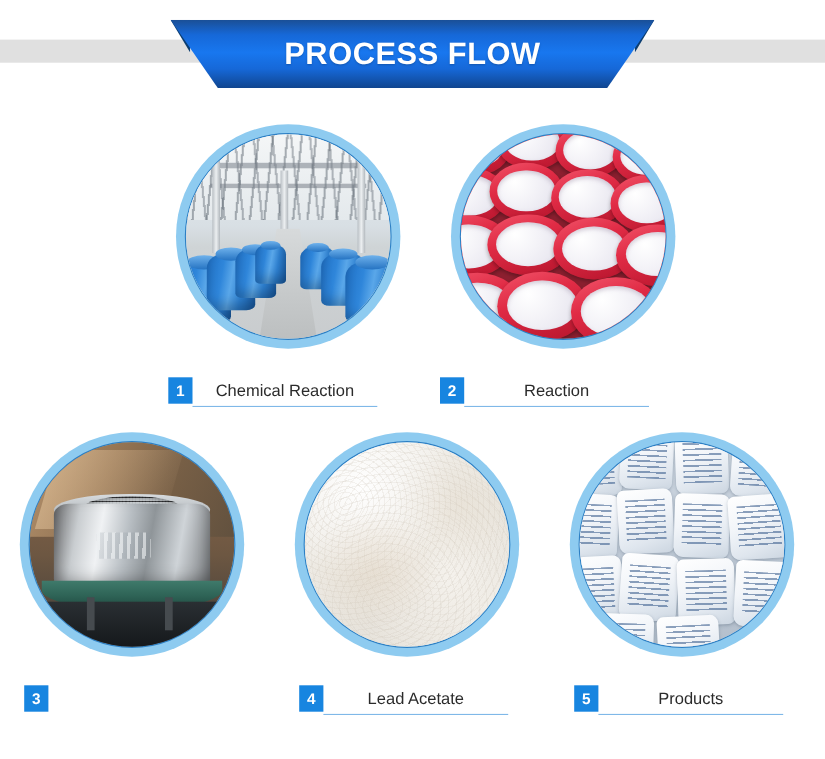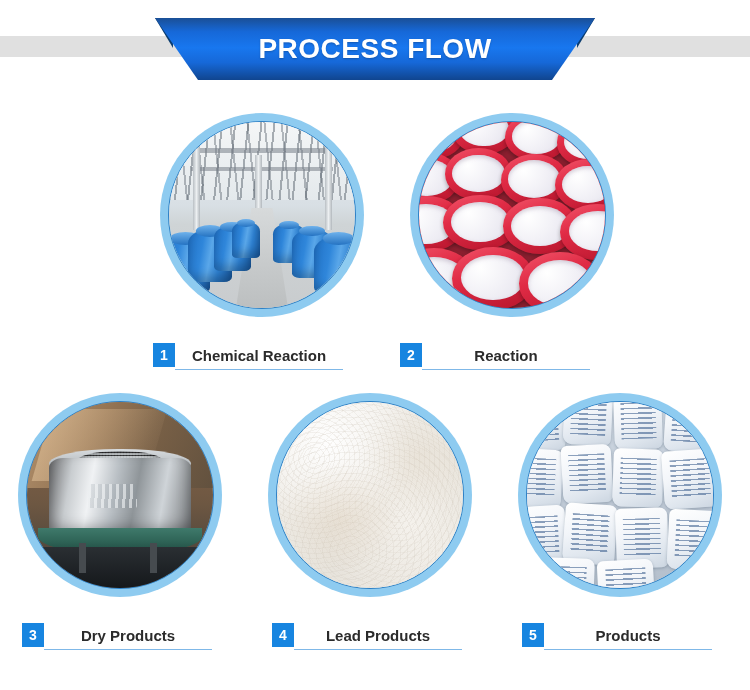--- a/index.html
+++ b/index.html
@@ -67,21 +67,21 @@
   
   .label-row{position:absolute;display:flex;align-items:center;}
   .badge{
     width:22px;height:24px;background:#1785e0;color:#fff;
     display:flex;align-items:center;justify-content:center;
     font-size:14px;font-weight:bold;flex:none;
     font-family:"Liberation Sans", sans-serif;
   }
   .label-text-area{
     position:relative;flex:1;height:24px;
-    display:flex;align-items:center;justify-content:center;font-weight:bold;
+    display:flex;align-items:center;justify-content:center;
   }
   .label-text{
     font-size:15px;color:#2b2b2b;white-space:nowrap;
     font-family:"Liberation Sans", sans-serif;
   }
   .underline{
     position:absolute;left:0;bottom:-3px;height:1px;width:100%;
     background:#7fb8e8;
   }
 
@@ -329,41 +329,37 @@
           <div class="base"></div>
           <div class="leg" style="left:28%;"></div>
           <div class="leg" style="left:66%;"></div>
         </div>
       </div>
     </div>
   </div>
 
   <div class="label-row" style="left:22px;top:623px;width:190px;">
     <div class="badge">3</div>
-    <div class="label-text-area">
-      <span class="label-text">Dry Products</span>
-      <span class="underline"></span>
-    </div>
   </div>
 
   <div class="circle-wrap" style="left:268px;top:393px;">
     <div class="circle" style="width:204px;height:204px;">
       <div class="circle-inner">
         <div class="photo ph-powder">
           <div class="grain"></div>
           <div class="tint"></div>
         </div>
       </div>
     </div>
   </div>
 
   <div class="label-row" style="left:272px;top:623px;width:190px;">
     <div class="badge">4</div>
     <div class="label-text-area">
-      <span class="label-text">Lead Products</span>
+      <span class="label-text">Lead Acetate</span>
       <span class="underline"></span>
     </div>
   </div>
 
   <div class="circle-wrap" style="left:518px;top:393px;">
     <div class="circle" style="width:204px;height:204px;">
       <div class="circle-inner">
         <div class="photo ph-bags">
           <div class="bag" style="left:-6%;top:-4%;width:26%;height:30%;transform:rotate(-4deg);">
               <div class="bag-print"></div>

